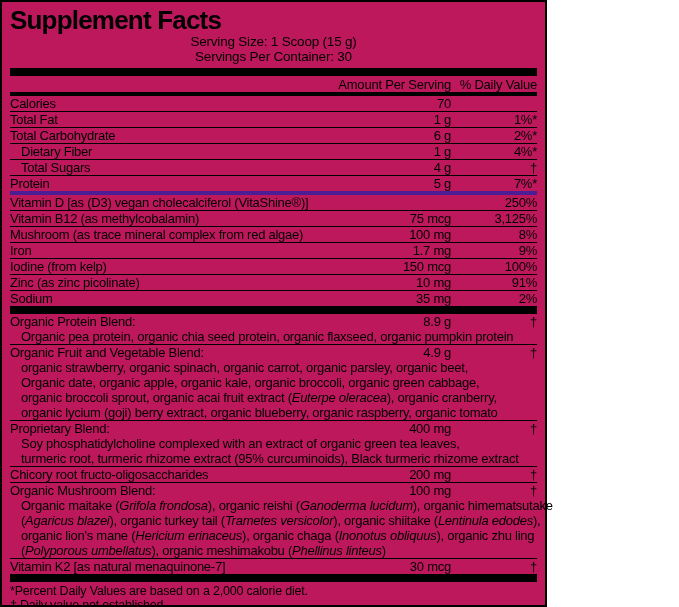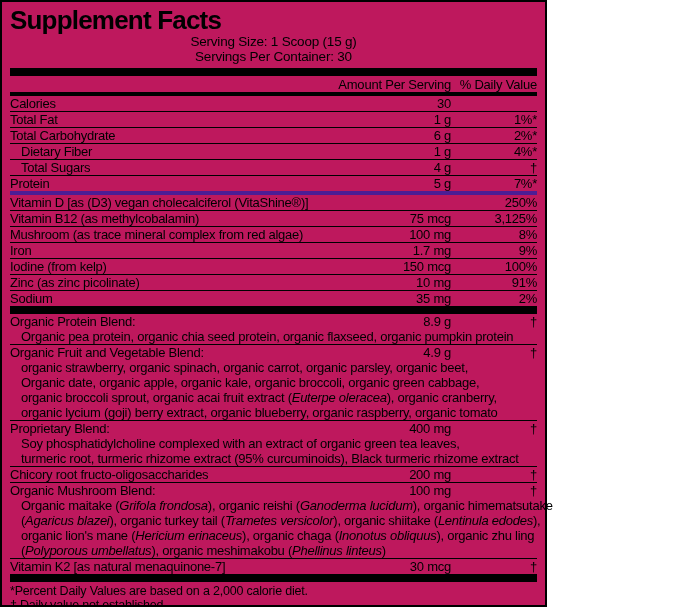--- a/index.html
+++ b/index.html
@@ -68,21 +68,21 @@
     <span class="ch-amount">Amount Per Serving</span>
     <span class="ch-dv">% Daily Value</span>
   </div>
 
   <div class="bar bar4"></div>
 
   <div id="rows">
       <div class="section">
         <div class="row">
           <span class="name">Calories</span>
-          <span class="amount">30</span>
+          <span class="amount">70</span>
           <span class="dv"></span>
         </div>
       </div>
       <div class="section">
         <div class="row">
           <span class="name">Total Fat</span>
           <span class="amount">1 g</span>
           <span class="dv">1%*</span>
         </div>
       </div>

